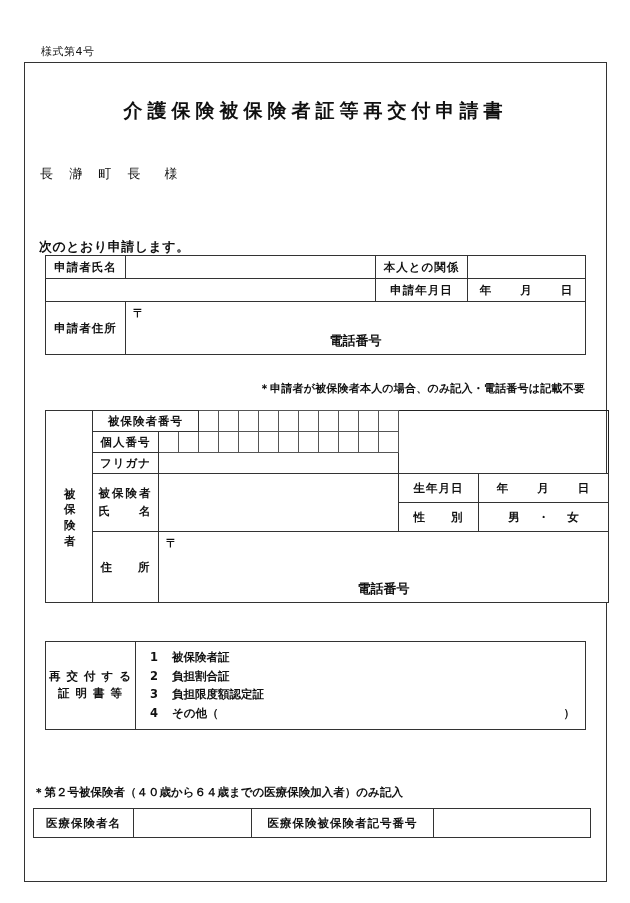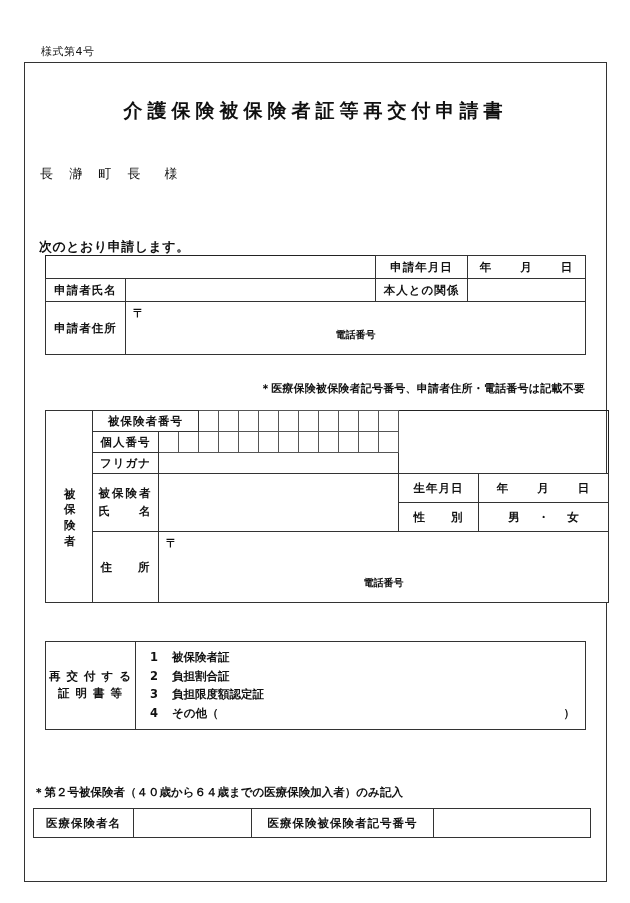--- a/index.html
+++ b/index.html
@@ -119,22 +119,22 @@
     position: absolute;
     left: 7px;
     top: 4px;
     font-size: 11.5px;
     font-weight: bold;
   }
   .tel {
     position: absolute;
     left: 50%;
     transform: translateX(-50%);
-    bottom: 12px;
-    font-size: 10px;
+    bottom: 4px;
+    font-size: 13px;
     font-weight: bold;
     white-space: nowrap;
   }
   .note-right {
     position: absolute;
     right: 45px;
     top: 381px;
     font-size: 11px;
     font-weight: bold;
     white-space: nowrap;
@@ -237,44 +237,44 @@
 
   <table class="frm" id="applicant-table">
     <colgroup>
       <col style="width:80px">
       <col style="width:250px">
       <col style="width:92px">
       <col style="width:118px">
     </colgroup>
     <tbody>
         <tr>
-      <td style="border:none;background:transparent"></td>
-      <td style="border:none;background:transparent"></td>
-      <td class="lbl">申請年月日</td>
-      <td class="ymd">
-        <span class="y">年</span><span class="m">月</span><span class="d">日</span>
-      </td>
-    </tr>
-    <tr>
       <td class="lbl">申請者氏名</td>
       <td class="blank"></td>
       <td class="lbl">本人との関係</td>
       <td class="blank"></td>
     </tr>
     <tr>
+      <td style="border:none;background:transparent"></td>
+      <td style="border:none;background:transparent"></td>
+      <td class="lbl">申請年月日</td>
+      <td class="ymd">
+        <span class="y">年</span><span class="m">月</span><span class="d">日</span>
+      </td>
+    </tr>
+    <tr>
       <td class="lbl">申請者住所</td>
       <td class="addr-cell" colspan="3">
         <span class="postal">〒</span>
         <span class="tel">電話番号</span>
       </td>
     </tr>
   </tbody>
     </table>
 
-  <div class="note-right">＊医療保険被保険者記号番号、申請者住所・電話番号は記載不要</div>
+  <div class="note-right">＊申請者が被保険者本人の場合、のみ記入・電話番号は記載不要</div>
 
   <table class="frm" id="insured-table">
     <colgroup>
       <col style="width:24px">
       <col style="width:66px">
       <col style="width:20px">
         <col style="width:20px">
       <col style="width:20px">
         <col style="width:20px">
         <col style="width:20px">

